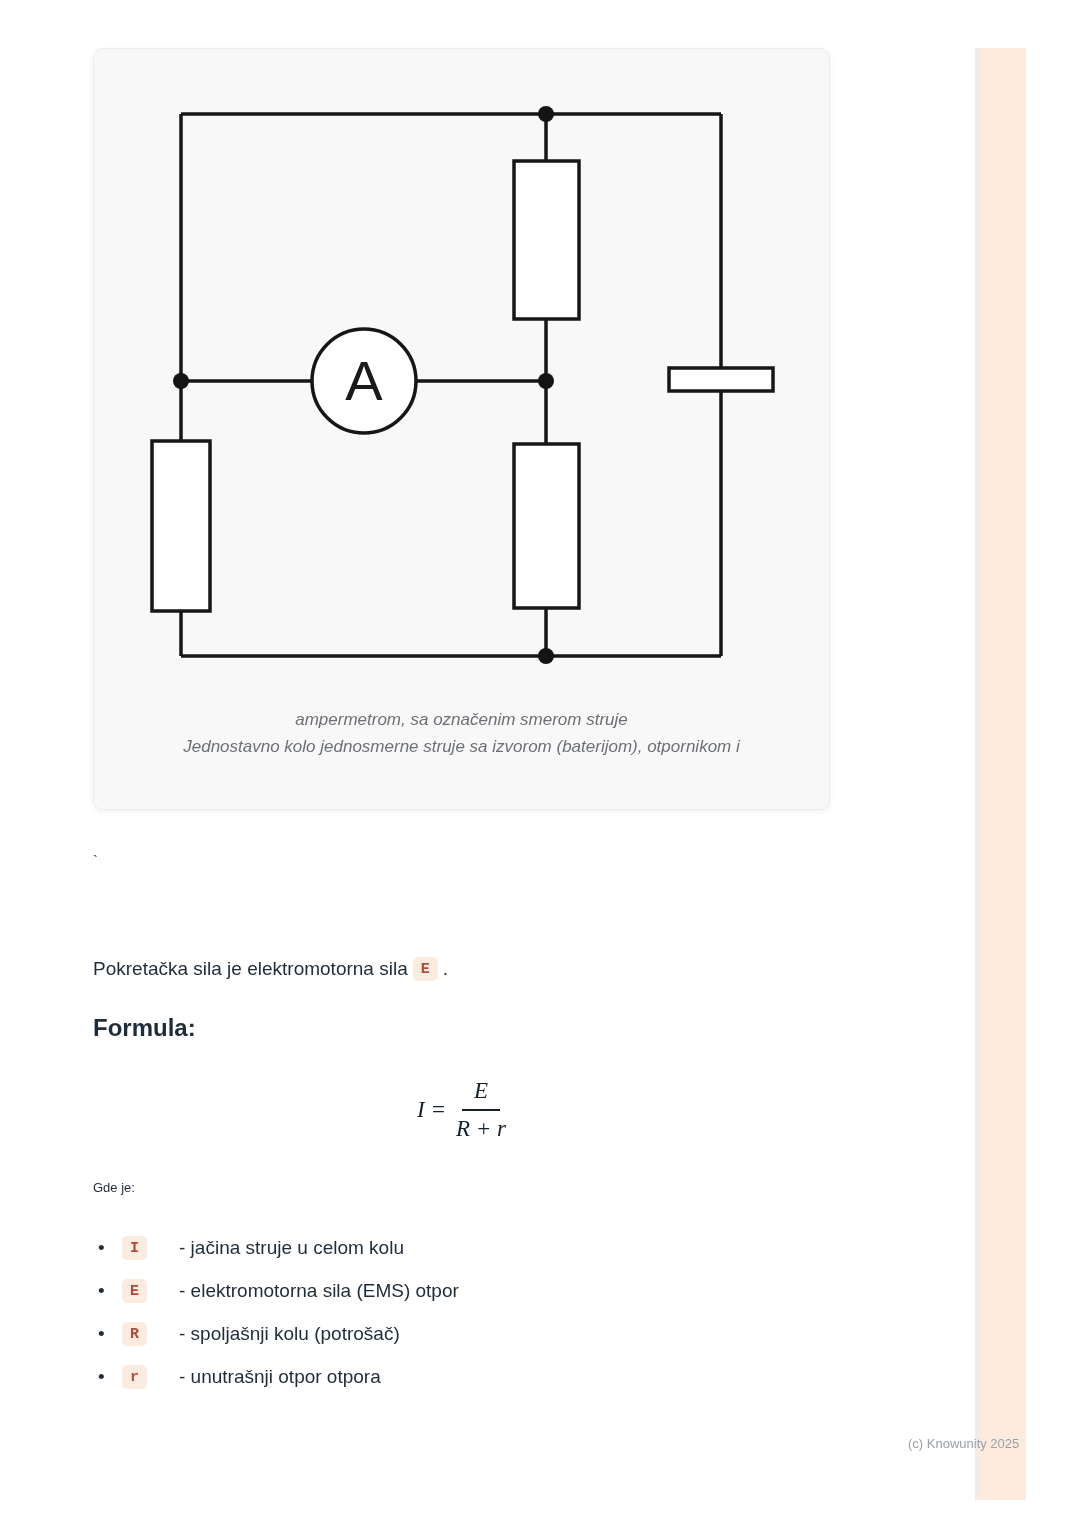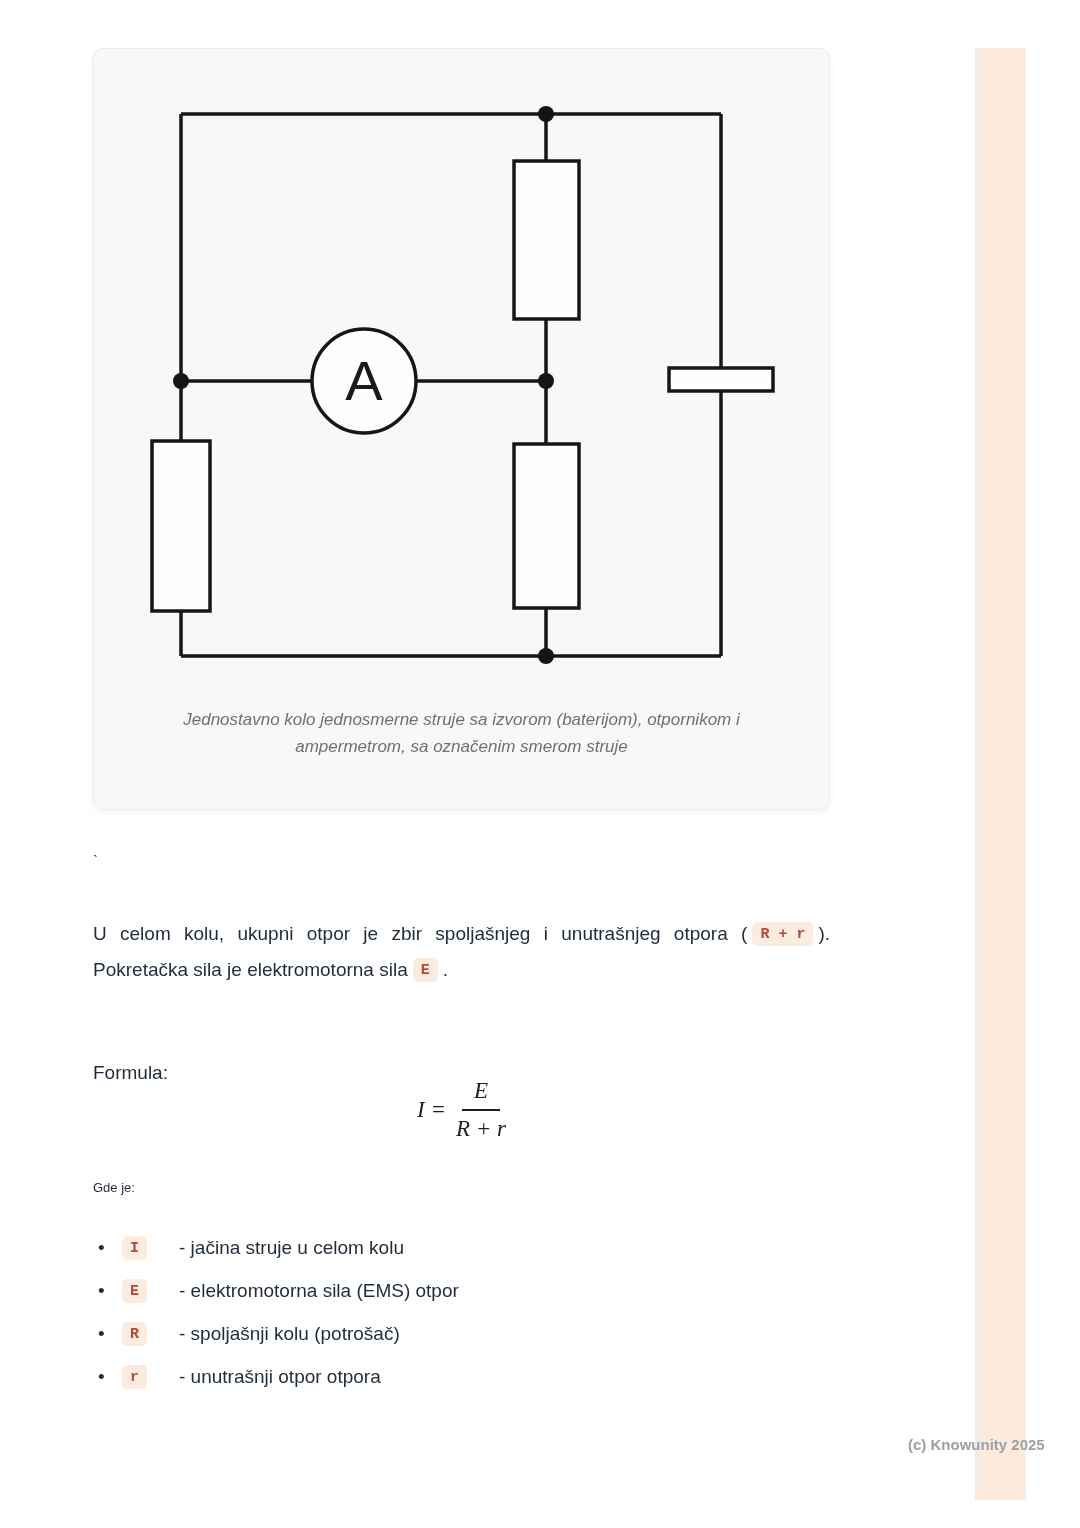--- a/index.html
+++ b/index.html
@@ -52,45 +52,44 @@
 
   .para {
     position: absolute;
     left: 93px; top: 916px;
     width: 737px;
     font-size: 19px;
     line-height: 36px;
     z-index: 1;
   }
   .para .jline { text-align: justify; text-align-last: justify; }
-  .para .nline { text-align: left; }
+  .para .nline { text-align: left; margin-top: 35px; }
 
   .chip {
     display: inline-block;
     background: #fcece0;
     color: #b04a3c;
     font-family: "Liberation Mono", monospace;
     font-weight: 700;
     font-size: 15px;
     line-height: 1;
     padding: 5px 8px 4px;
     border-radius: 5px;
     margin: 0 5px;
     position: relative;
     top: -2px;
     white-space: pre;
   }
 
   .formula-heading {
     position: absolute;
     left: 93px; top: 1014px;
-    font-size: 19px;
-    font-weight: 400;
-    z-index: 1;
-    margin-top: 48px;
+    font-size: 24px;
+    font-weight: 700;
+    z-index: 1;
   }
 
   .formula {
     position: absolute;
     left: 93px; top: 1078px;
     width: 737px;
     display: flex;
     justify-content: center;
     align-items: center;
     font-family: "Liberation Serif", serif;
@@ -123,24 +122,23 @@
     height: 27px;
     margin-bottom: 16px;
   }
   .legend .bullet { width: 24px; font-size: 19px; color: #1f2c3a; }
   .legend .chip { top: 0; margin: 0 12px 0 0; }
   .legend .desc { font-size: 19px; margin-left: 20px; }
 
   .footer {
     position: absolute;
     left: 908px; top: 1436px;
-    font-size: 15px;
+    font-size: 13px;
     color: #9aa0a6;
     z-index: 3;
-    font-weight: bold;
   }
 </style>
 </head>
 <body>
 
 <div class="side-band"></div>
 
 <div class="figure-card">
   <svg class="circuit" width="735" height="655" viewBox="0 0 735 655" xmlns="http://www.w3.org/2000/svg">
     <g stroke="#161616" stroke-width="3.5" fill="none">
@@ -158,31 +156,28 @@
     </g>
     <g fill="#141414" stroke="none">
       <circle cx="452" cy="65" r="8"></circle>
       <circle cx="87" cy="332" r="8"></circle>
       <circle cx="452" cy="332" r="8"></circle>
       <circle cx="452" cy="607" r="8"></circle>
     </g>
     <text x="270" y="351" text-anchor="middle" font-size="56" fill="#1a1a1a" font-family="Liberation Sans, sans-serif">A</text>
   </svg>
   <div class="caption">
+    <div>ampermetrom, sa označenim smerom struje</div>
     <div>Jednostavno kolo jednosmerne struje sa izvorom (baterijom), otpornikom i</div>
-    <div>ampermetrom, sa označenim smerom struje</div>
   </div>
 </div>
 
 <div class="tick">`</div>
 
 <div class="para">
-  <div class="jline">
-    <span>U celom kolu, ukupni otpor je zbir spoljašnjeg i unutrašnjeg otpora (</span><span class="chip">R + r</span><span>).</span>
-  </div>
   <div class="nline">
     <span>Pokretačka sila je elektromotorna sila</span><span class="chip">E</span><span>.</span>
   </div>
 </div>
 
 <div class="formula-heading">Formula:</div>
 
 <div class="formula">
   <span class="lhs">I =</span>
   <span class="frac">

